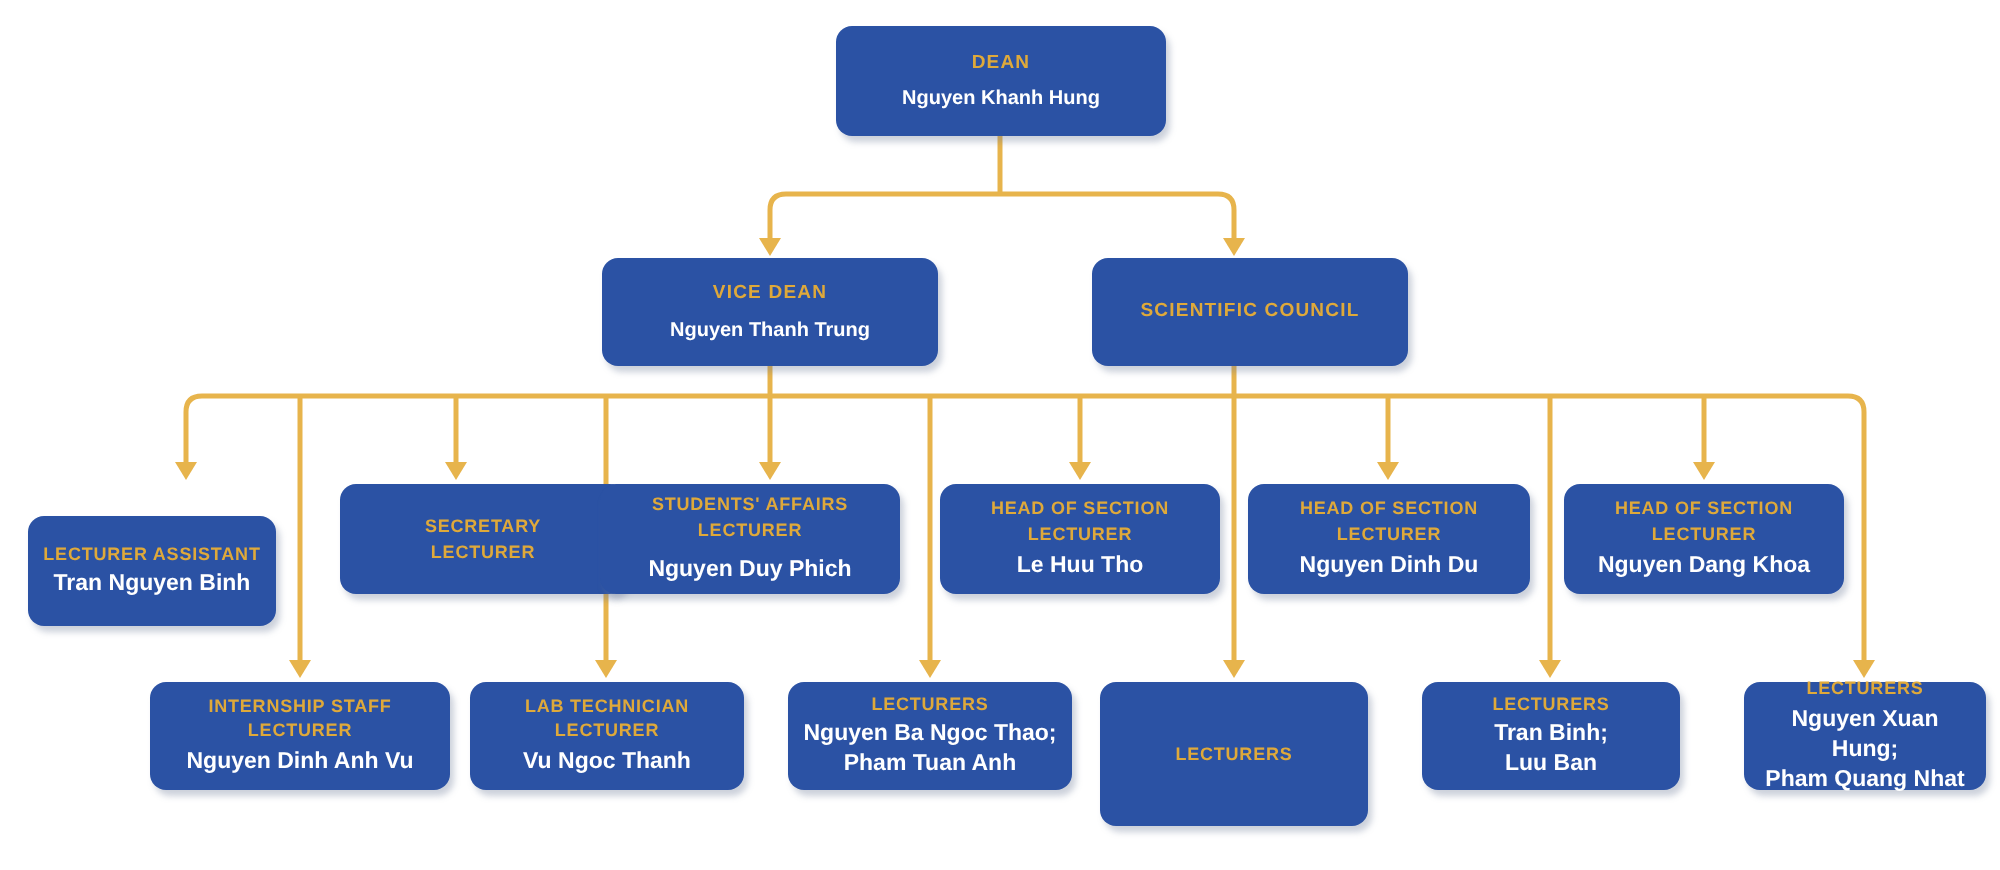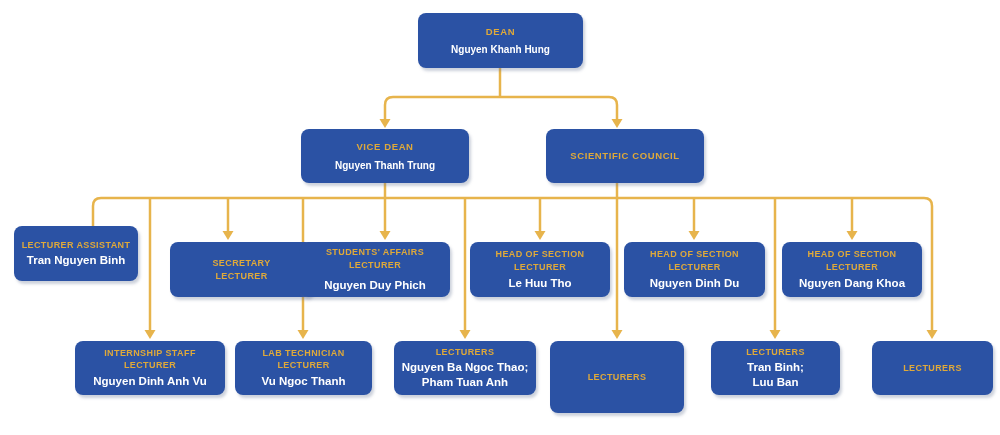--- a/index.html
+++ b/index.html
@@ -71,21 +71,21 @@
   </div>
 
   <div class="node big" style="left:301px; top:129px; width:168px; height:54px;">
     <div class="t">VICE DEAN</div>
     <div class="n">Nguyen Thanh Trung</div>
   </div>
   <div class="node big" style="left:546px; top:129px; width:158px; height:54px;">
     <div class="t">SCIENTIFIC COUNCIL</div>
   </div>
 
-  <div class="node" style="left:14px; top:226px; width:124px; height:55px;">
+  <div class="node" style="left:14px; top:258px; width:124px; height:55px;">
     <div class="t">LECTURER ASSISTANT</div>
     <div class="n">Tran Nguyen Binh</div>
   </div>
   <div class="node" style="left:170px; top:242px; width:143px; height:55px;">
     <div class="t">SECRETARY
 LECTURER</div>
   </div>
   <div class="node" style="left:300px; top:242px; width:150px; height:55px;justify-content:space-between;">
     <div class="t">STUDENTS' AFFAIRS
 LECTURER</div>
@@ -125,15 +125,17 @@
   <div class="node" style="left:550px; top:341px; width:134px; height:72px;">
     <div class="t">LECTURERS</div>
   </div>
   <div class="node" style="left:711px; top:341px; width:129px; height:54px;">
     <div class="t">LECTURERS</div>
     <div class="n">Tran Binh;
 Luu Ban</div>
   </div>
   <div class="node" style="left:872px; top:341px; width:121px; height:54px;">
     <div class="t">LECTURERS</div>
+    <div class="n">Nguyen Xuan Hung;
+Pham Quang Nhat</div>
   </div>
 
 </div>
 
 </body></html>

